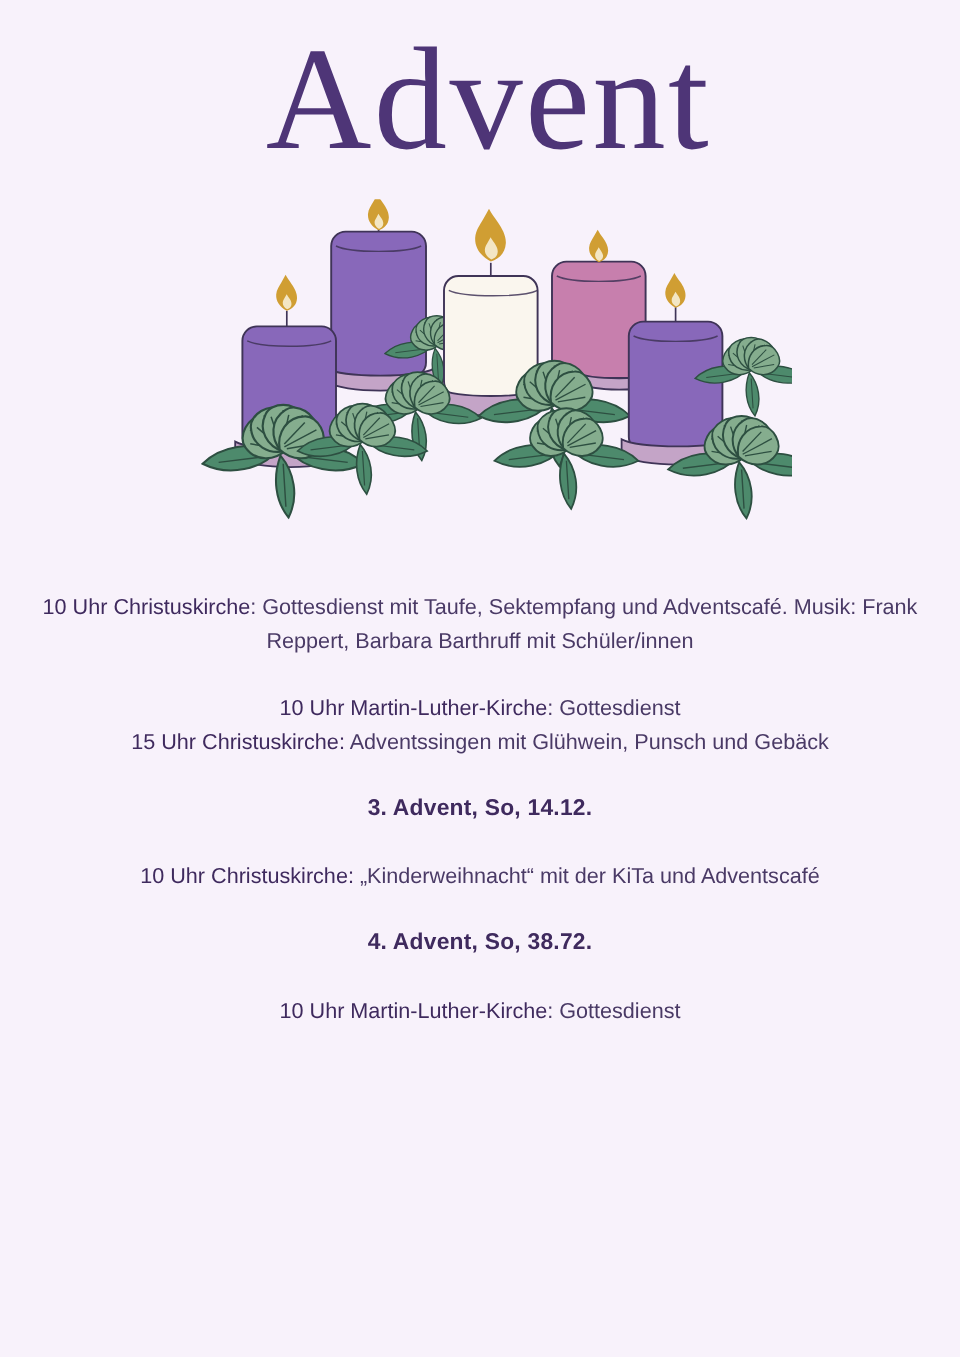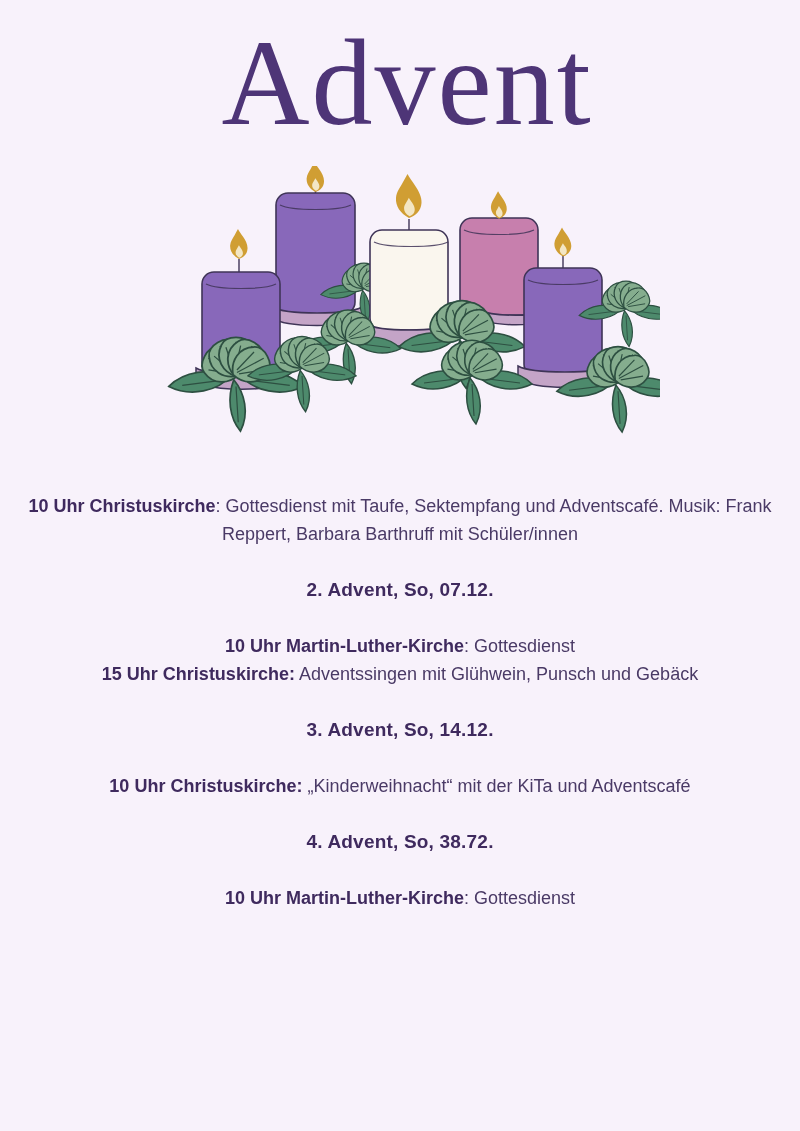--- a/index.html
+++ b/index.html
@@ -54,21 +54,21 @@
     line-height: 28px;
   }
   .schedule p.tight { margin-bottom: 0; }
   .heading {
     font-weight: bold;
     font-size: 19px;
     color: var(--heading-color, #3f2a5e);
     letter-spacing: .2px;
   }
   .event strong {
-    font-weight: bold;
+    font-weight: normal;
     color: var(--heading-color, #3f2a5e);
   }
 </style>
 </head>
 <body>
 
 <main class="poster">
 
   <h1 class="title">Advent</h1>
 
@@ -177,21 +177,20 @@
       <g transform="translate(478,213) scale(1.02)">
           <use href="#bush"></use>
         </g>
     </svg>
   </div>
 
   <section class="schedule">
 
     <p class="event"><strong>10 Uhr Christuskirche</strong><span>: Gottesdienst mit Taufe, Sektempfang und Adventscafé. Musik: Frank Reppert, Barbara Barthruff mit Schüler/innen</span></p>
 
-    <p class="heading">2. Advent, So, 07.12.</p>
     <p class="event tight"><strong>10 Uhr Martin-Luther-Kirche</strong><span>: Gottesdienst</span></p>
     <p class="event"><strong>15 Uhr Christuskirche:</strong><span> Adventssingen mit Glühwein, Punsch und Gebäck</span></p>
 
     <p class="heading">3. Advent, So, 14.12.</p>
     <p class="event"><strong>10 Uhr Christuskirche:</strong><span> „Kinderweihnacht“ mit der KiTa und Adventscafé</span></p>
 
     <p class="heading">4. Advent, So, 38.72.</p>
     <p class="event"><strong>10 Uhr Martin-Luther-Kirche</strong><span>: Gottesdienst</span></p>
 
   </section>

